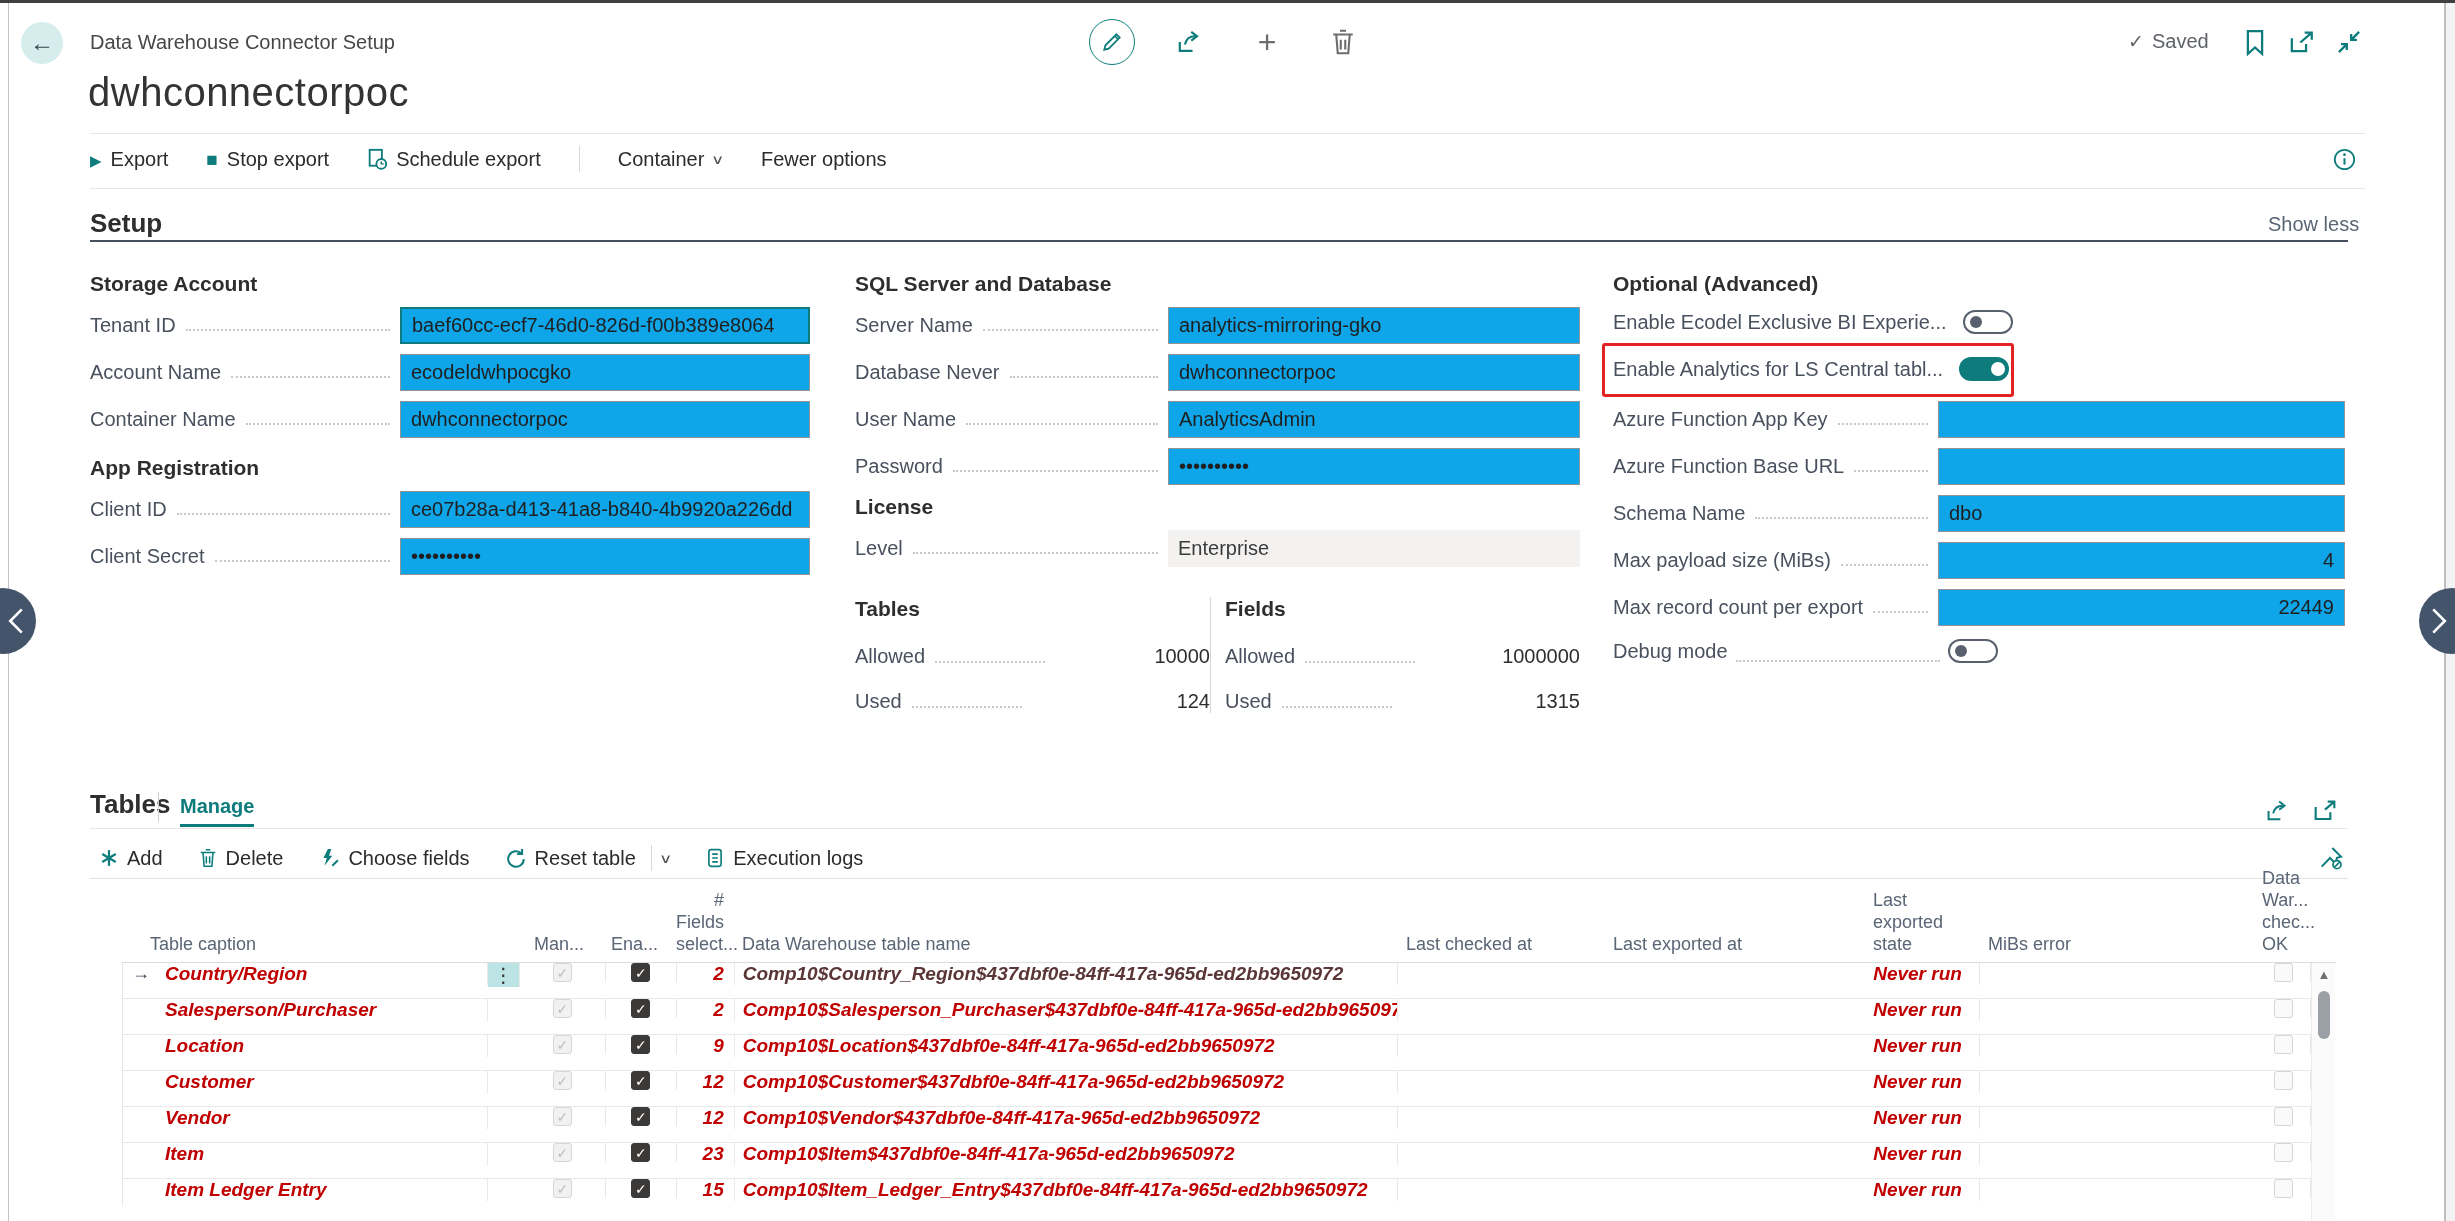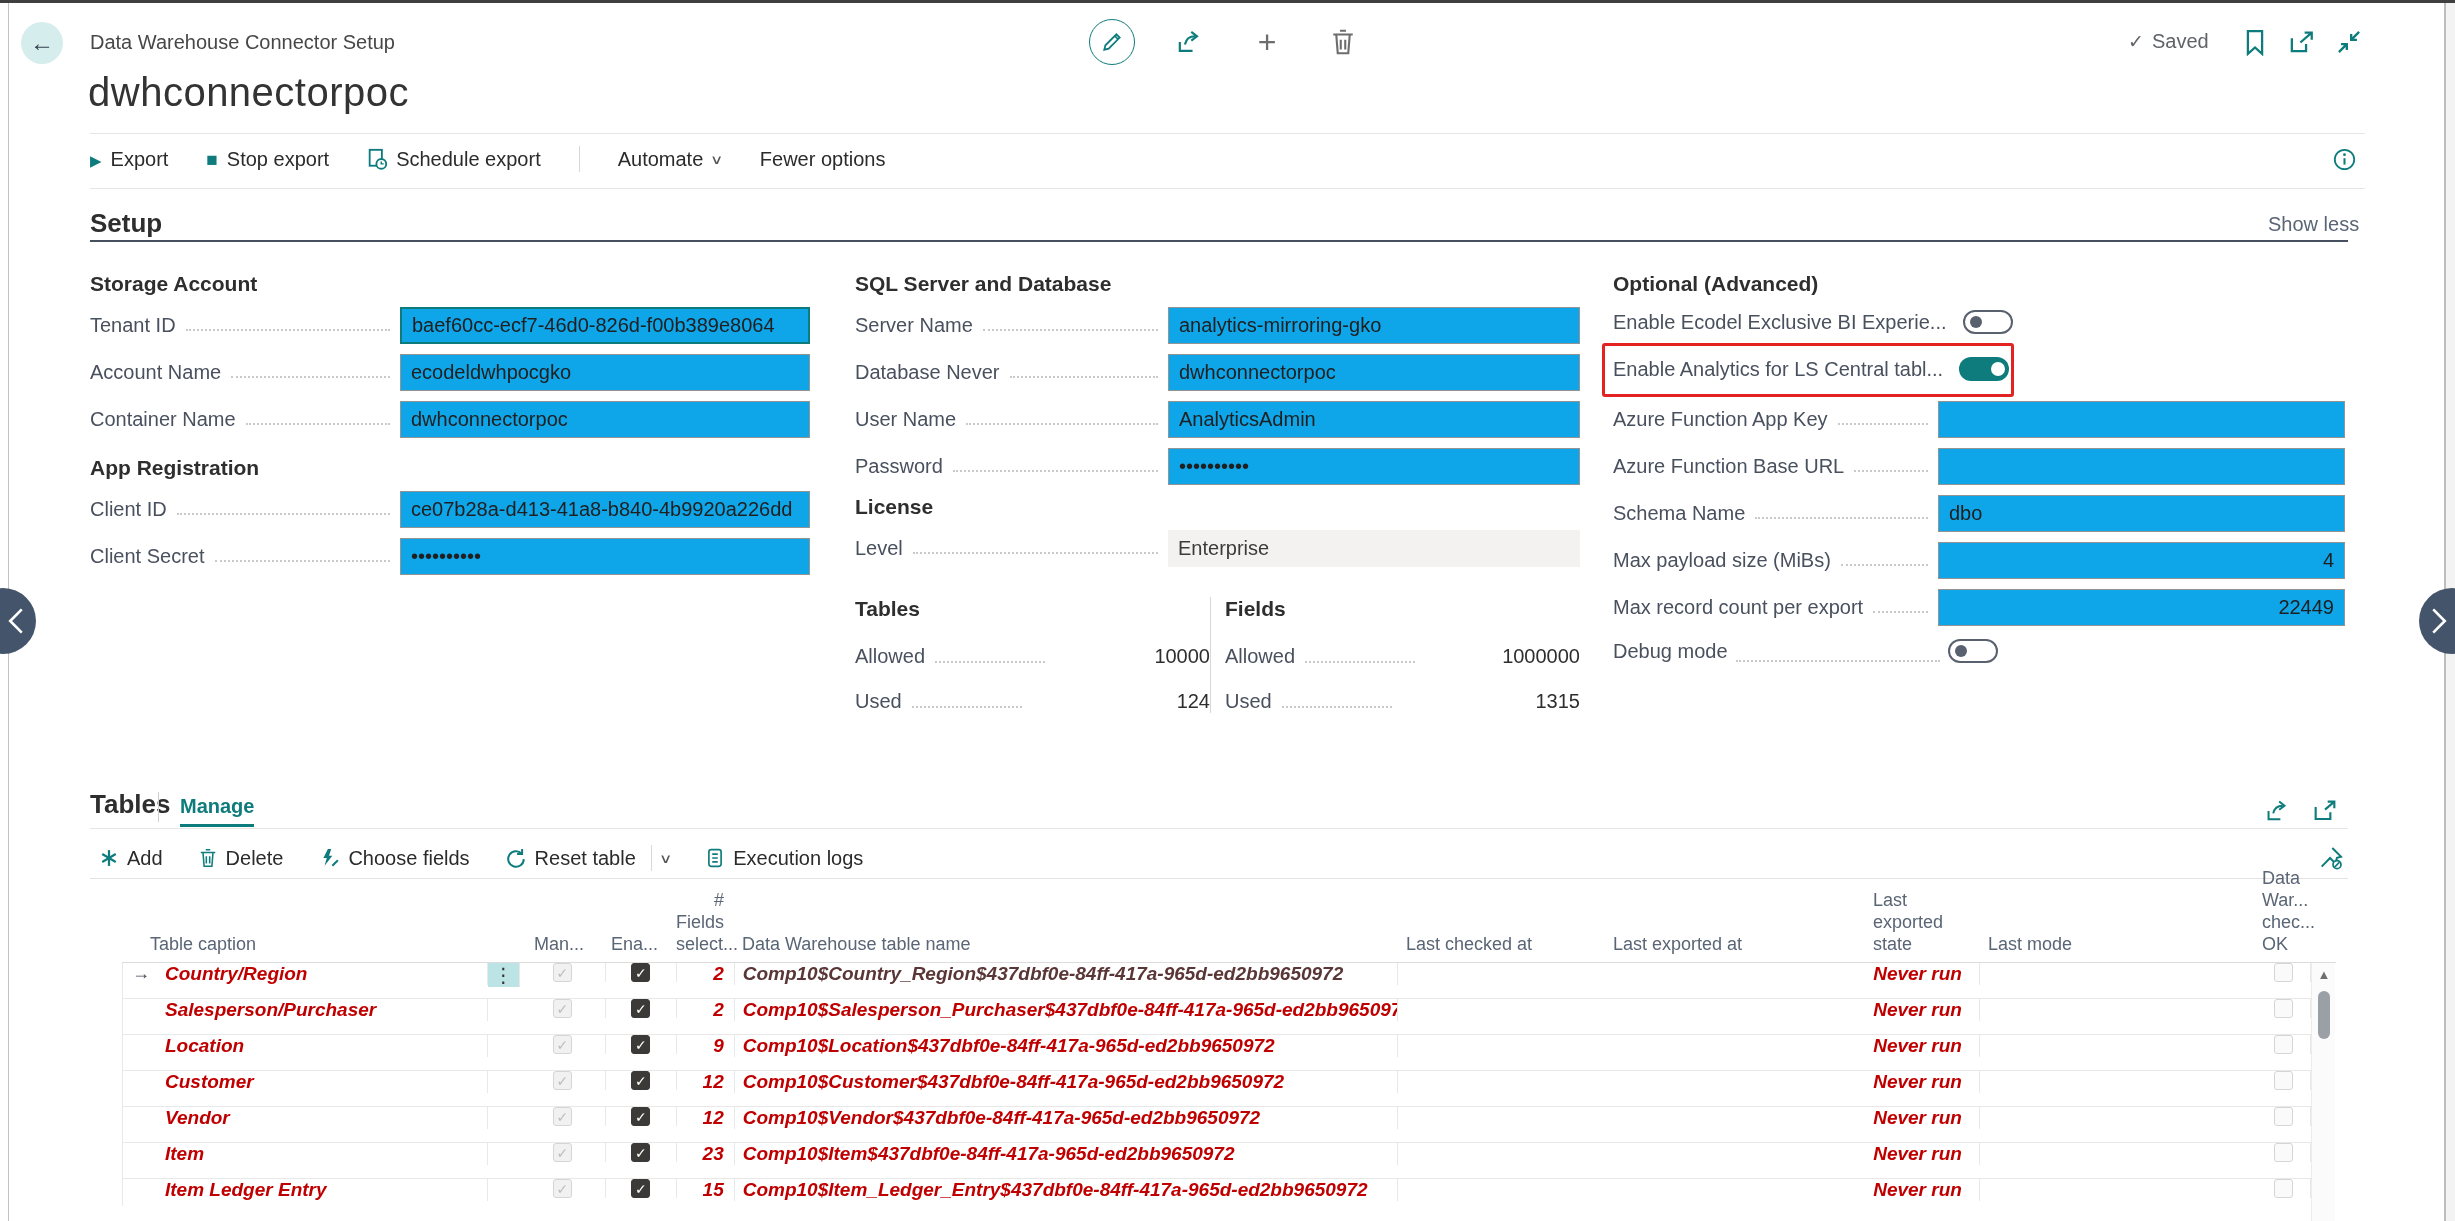--- a/index.html
+++ b/index.html
@@ -193,21 +193,21 @@
   <div class="act">
     <svg class="ic" width="20" height="22" viewBox="0 0 16 18">
         <rect x="2" y="1.5" width="10" height="13" fill="none" stroke="#0e7c7c" stroke-width="1.5"></rect>
         <circle cx="11.5" cy="13" r="4" fill="#fff" stroke="#0e7c7c" stroke-width="1.5"></circle>
         <path d="M11.5 11v2h2" fill="none" stroke="#0e7c7c" stroke-width="1.2"></path>
       </svg>
     <span>Schedule export</span>
   </div>
   <div class="vsep"></div>
   <div class="act">
-      <span>Automate</span>
+      <span>Container</span>
       <span class="chev">∨</span>
     </div>
   <div class="act">
       <span>Fewer options</span>
     </div>
 </div>
 <div class="abs icon-btn" style="left:2332px;top:147px;width:24px;height:24px;">
   <svg class="ic" width="23" height="23" viewBox="0 0 18 18">
       <circle cx="9" cy="9" r="7.6" fill="none" stroke="#0e7c7c" stroke-width="1.4"></circle>
       <line x1="9" y1="8" x2="9" y2="13" stroke="#0e7c7c" stroke-width="1.6"></line>
@@ -466,21 +466,21 @@
     <div class="gh" style="width:71px;padding-left:6px;">Ena...</div>
     <div class="gh" style="width:58px;text-align:right;padding-right:10px;">#
 Fields
 select...</div>
     <div class="gh" style="width:664px;padding-left:8px;">Data Warehouse table name</div>
     <div class="gh" style="width:207px;padding-left:8px;">Last checked at</div>
     <div class="gh" style="width:255px;padding-left:8px;">Last exported at</div>
     <div class="gh" style="width:120px;padding-left:13px;">Last
 exported
 state</div>
-    <div class="gh" style="width:276px;padding-left:8px;">Last mode</div>
+    <div class="gh" style="width:276px;padding-left:8px;">MiBs error</div>
     <div class="gh" style="width:55px;padding-left:6px;">Data
 War...
 chec...
 OK</div>
   </div>
   <div class="rows-clip">
   <div class="row current">
     <div class="gc c-sel"></div>
     <div class="gc c-cap">
           <span class="redtxt v-cap">Country/Region</span>

